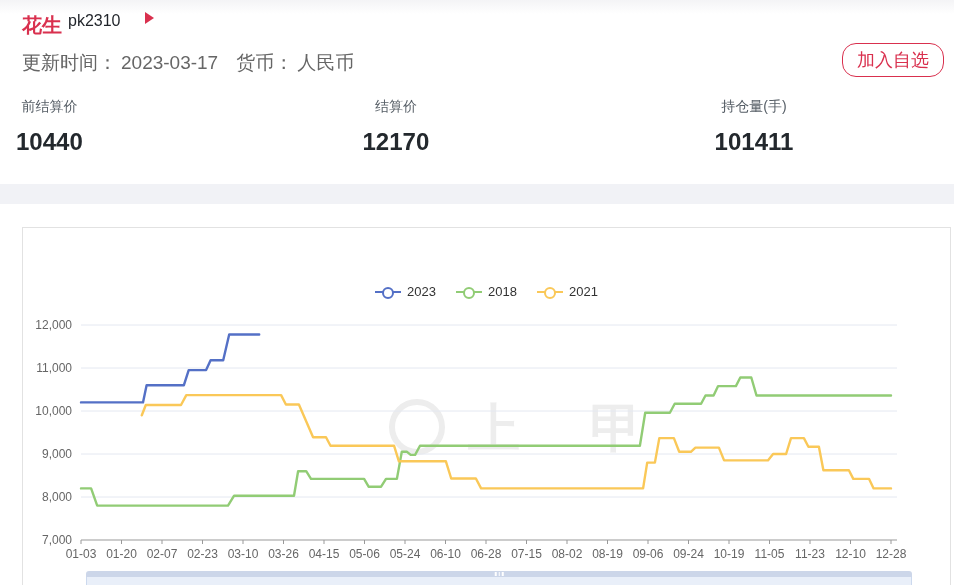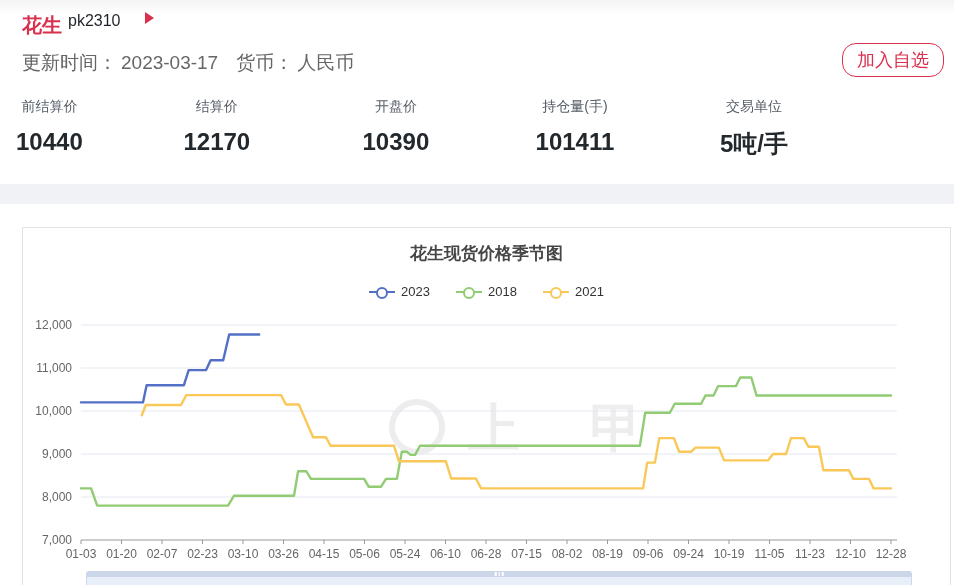--- a/index.html
+++ b/index.html
@@ -30,21 +30,21 @@
   .stat-value{font-size:24px;font-weight:bold;color:#23282d;}
 
   
   .band{position:absolute;top:184px;left:0;width:954px;height:20px;background:#f1f2f6;}
 
   
   .card{position:absolute;top:227px;left:22px;width:929px;height:420px;
     background:#fff;border:1px solid #e2e2e2;box-sizing:border-box;}
   .chart-title{margin-top:14px;text-align:center;font-size:17px;font-weight:bold;color:#464646;}
   .legend{position:absolute;top:56px;left:0;width:100%;display:flex;
-    justify-content:center;gap:26px;}
+    justify-content:center;gap:20px;}
   .legend-item{display:flex;align-items:center;gap:6px;cursor:pointer;}
   .legend-text{font-size:13px;color:#333;}
   .lmark{position:relative;width:26px;height:12px;display:inline-block;}
   .lline{position:absolute;left:0;top:5px;width:26px;height:2px;background:var(--c);}
   .lring{position:absolute;left:7px;top:1px;width:8px;height:8px;border:2px solid var(--c);
     border-radius:50%;background:#fff;}
   svg#plot{position:absolute;top:80px;left:0;}
 
   
   .datazoom{position:absolute;top:343px;left:63px;width:826px;height:60px;cursor:pointer;}
@@ -74,37 +74,28 @@
   <div class="stats">
     <div class="stat">
       <div class="stat-label">前结算价</div>
       <div class="stat-value">10440</div>
     </div>
     <div class="stat">
       <div class="stat-label">结算价</div>
       <div class="stat-value">12170</div>
     </div>
     <div class="stat">
-      <div class="stat-label">开盘价</div>
-      <div class="stat-value">10390</div>
-    </div>
-    <div class="stat">
       <div class="stat-label">持仓量(手)</div>
       <div class="stat-value">101411</div>
-    </div>
-    <div class="stat">
-      <div class="stat-label">交易单位</div>
-      <div class="stat-value">5吨/手</div>
     </div>
   </div>
 
   <div class="band"></div>
 
   <div class="card">
-    <div class="chart-title">花生现货价格季节图</div>
 
     <div class="legend">
       <div class="legend-item" style="--c: #5470c6;">
         <span class="lmark">
             <i class="lline"></i>
             <i class="lring"></i>
           </span>
         <span class="legend-text">2023</span>
       </div>
       <div class="legend-item" style="--c: #91cc75;">

